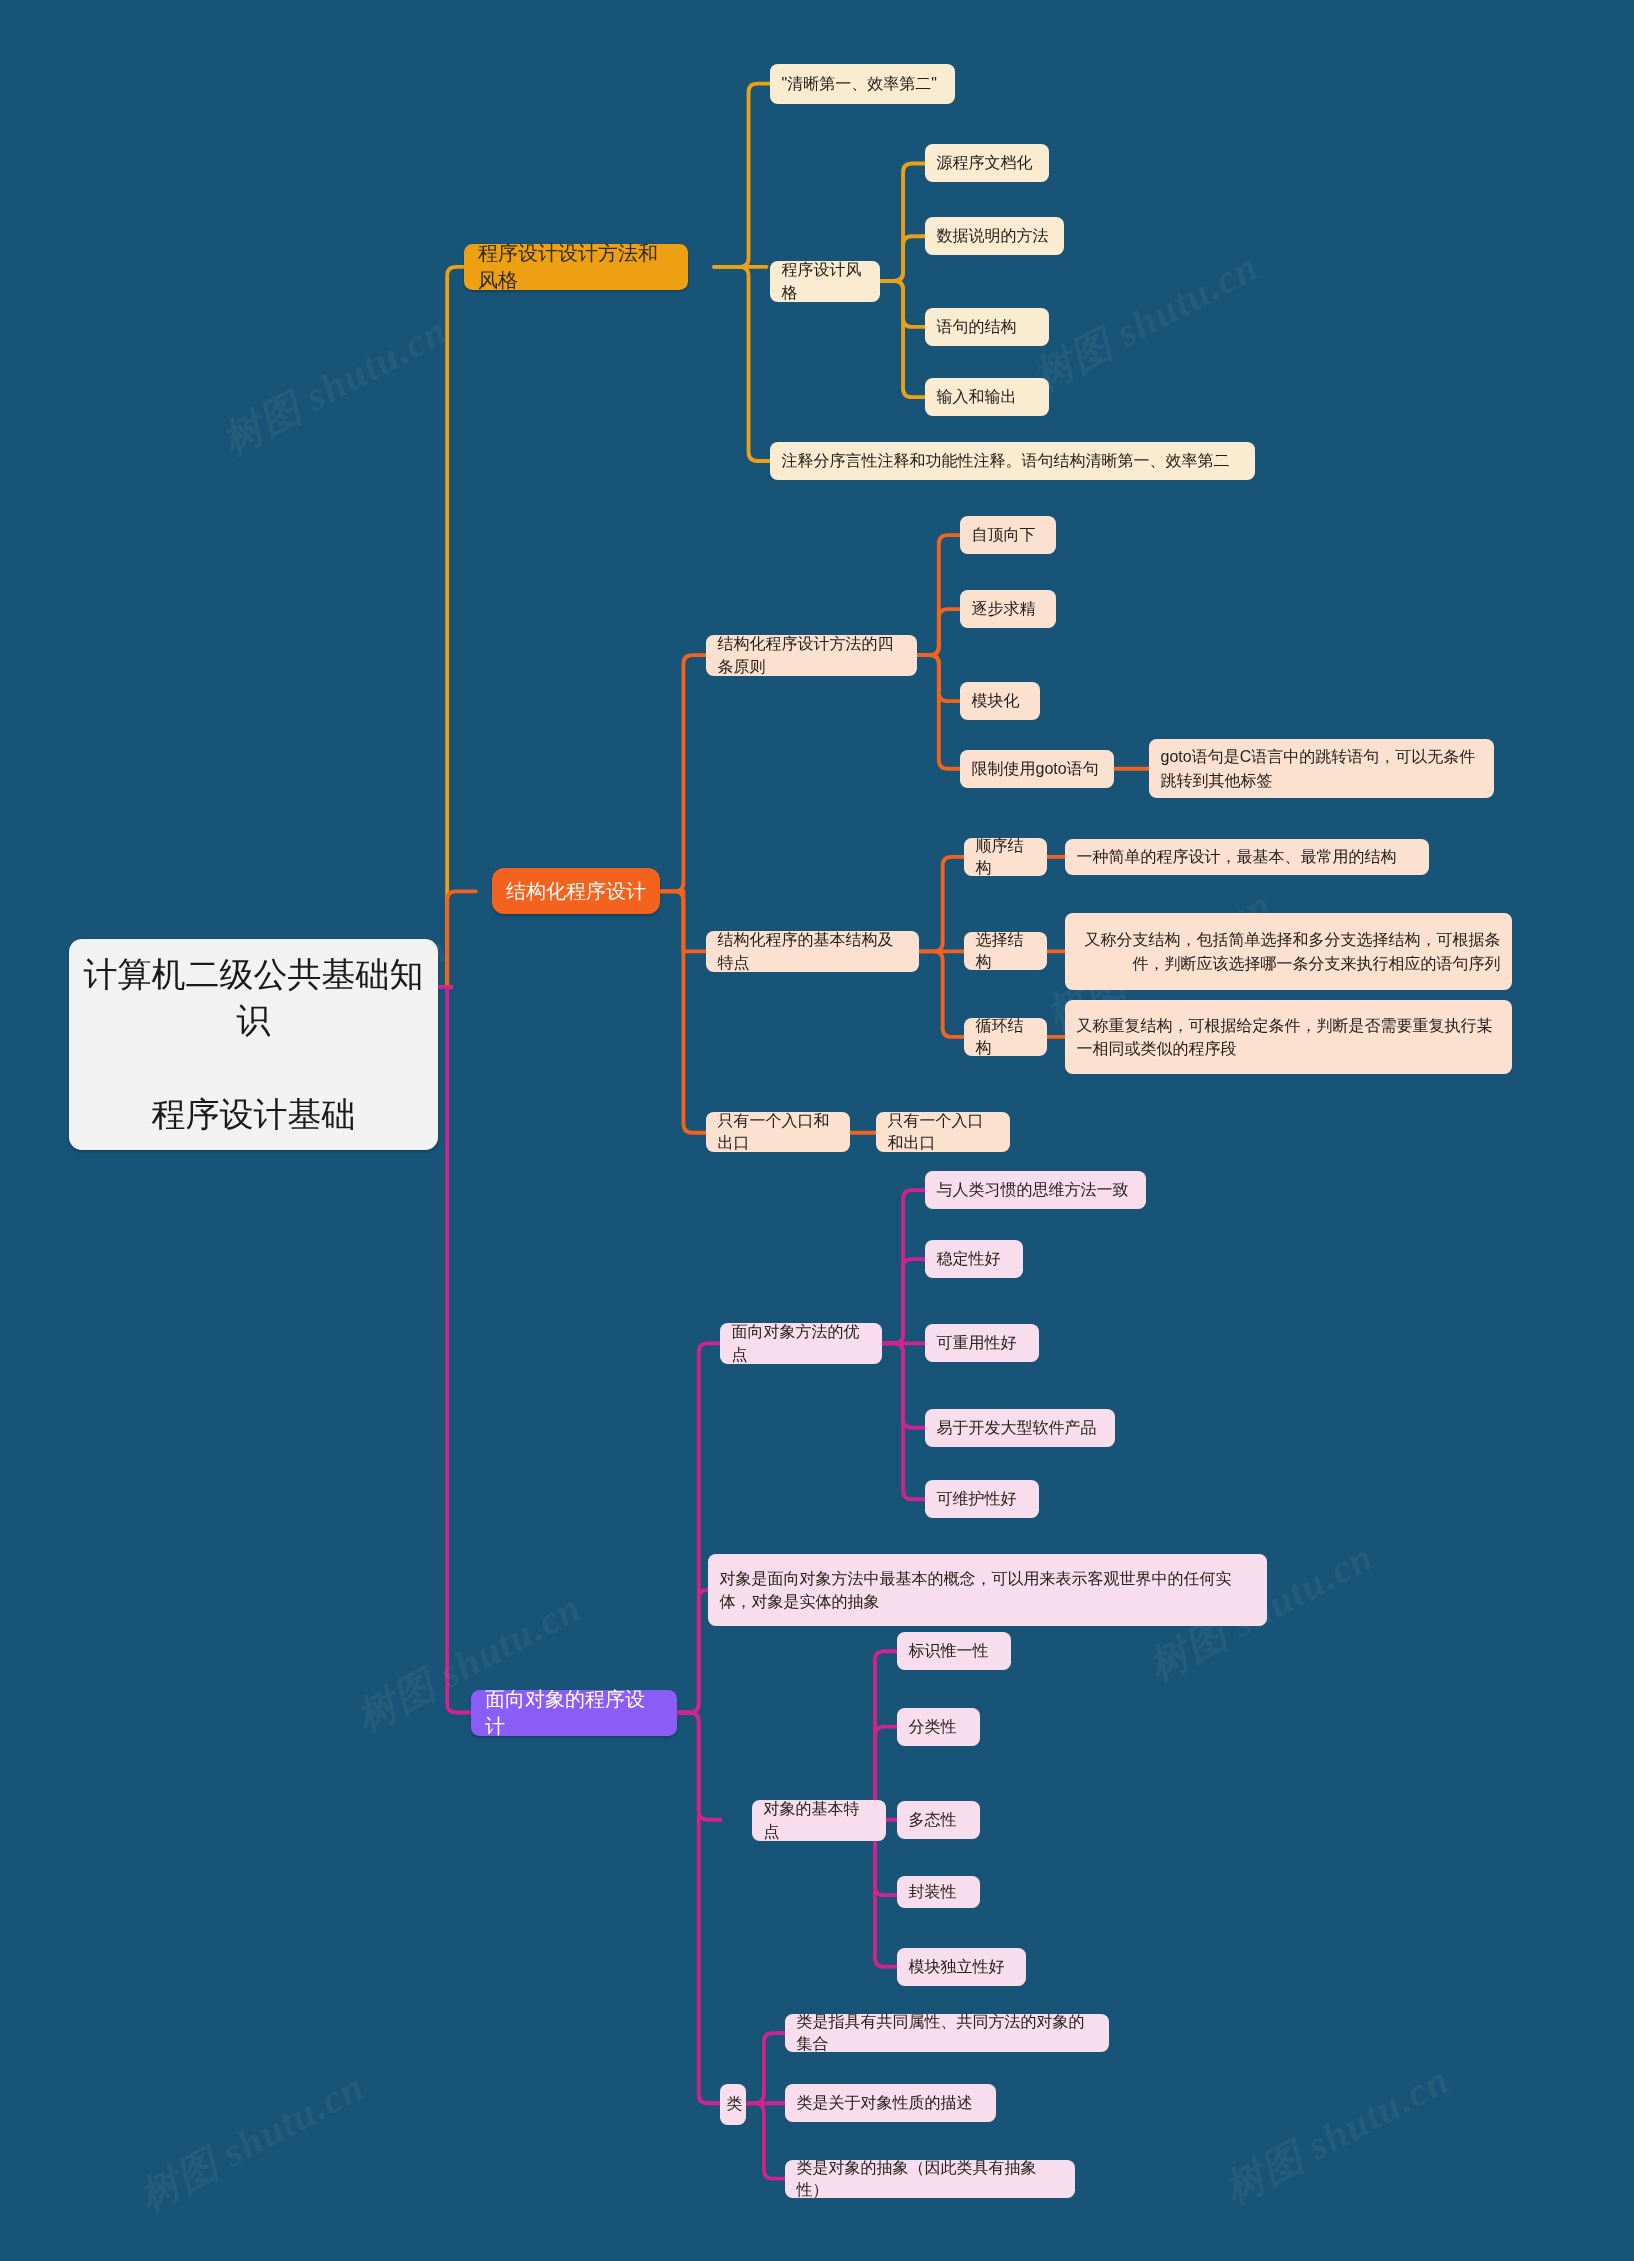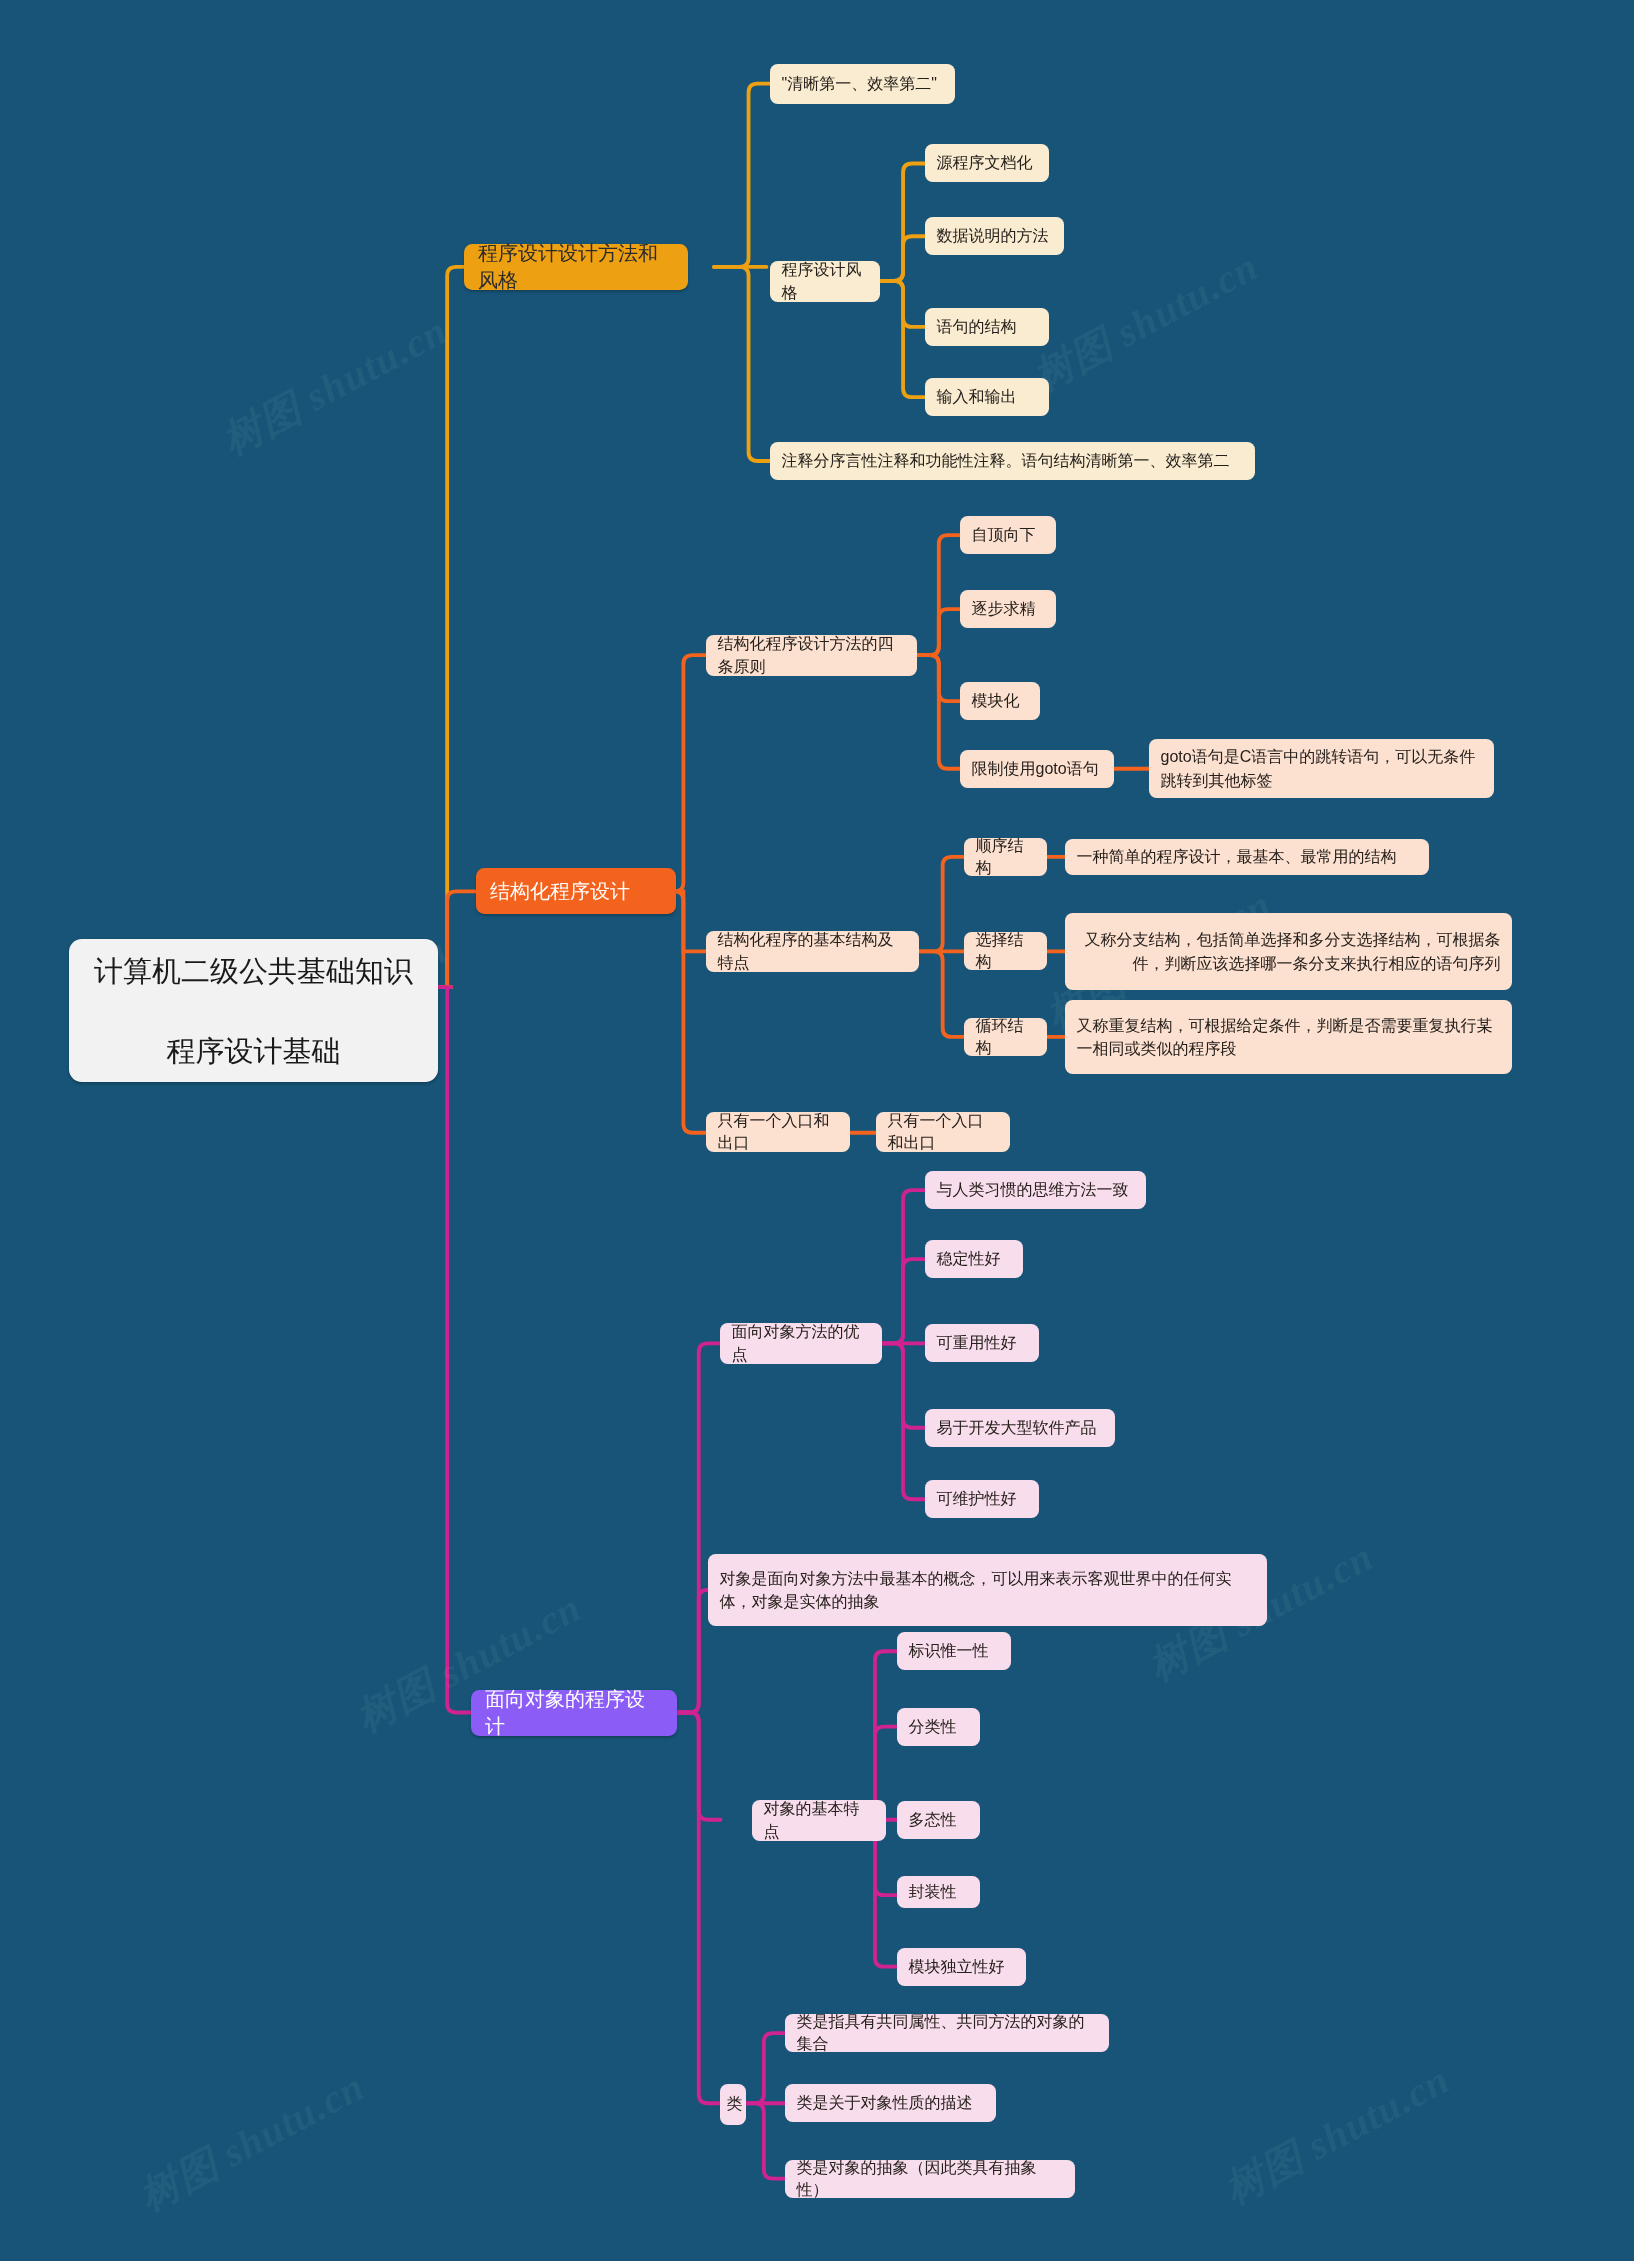--- a/index.html
+++ b/index.html
@@ -28,21 +28,21 @@
     display:flex;align-items:center;
     border-radius:9px;
     z-index:3;
   }
   .node span{display:block;width:100%;}
 
   
   .root{
     background:#f2f2f2;color:#1a1a1a;
     border-radius:12.8px;
-    font-size:29px;line-height:1.38;
+    font-size:34px;line-height:1.38;
     text-align:center;
     padding:11.5px 14px;
     justify-content:center;
     box-shadow:0 1.3px 3.2px rgba(0,0,0,0.22);
   }
   
   .b1{color:#ffffff;font-size:20px;padding:9px 14px;border-radius:8.3px;
       box-shadow:0 1.3px 2.6px rgba(0,0,0,0.22);}
   .b1.orange{background:#eda012;color:#2b2b2b;}
   .b1.red{background:#f4631e;}
@@ -166,21 +166,21 @@
     <span>语句的结构</span>
   </div>
   <div class="node n cream" style="left:925px; top:378px; width:124px; height:38px;">
     <span>输入和输出</span>
   </div>
 
   <div class="node n cream wide" style="left:770px; top:442px; width:485px; height:38px;">
     <span>注释分序言性注释和功能性注释。语句结构清晰第一、效率第二</span>
   </div>
 
-  <div class="node b1 red" style="left:476px; top:868px; width:200px; height:46px;">
+  <div class="node b1 red" style="left:492px; top:868px; width:168px; height:46px;border-radius:12px;">
     <span>结构化程序设计</span>
   </div>
 
   <div class="node n peach" style="left:706px; top:635px; width:211px; height:41px;">
     <span>结构化程序设计方法的四条原则</span>
   </div>
 
   <div class="node n peach" style="left:960px; top:516px; width:96px; height:38px;">
     <span>自顶向下</span>
   </div>

